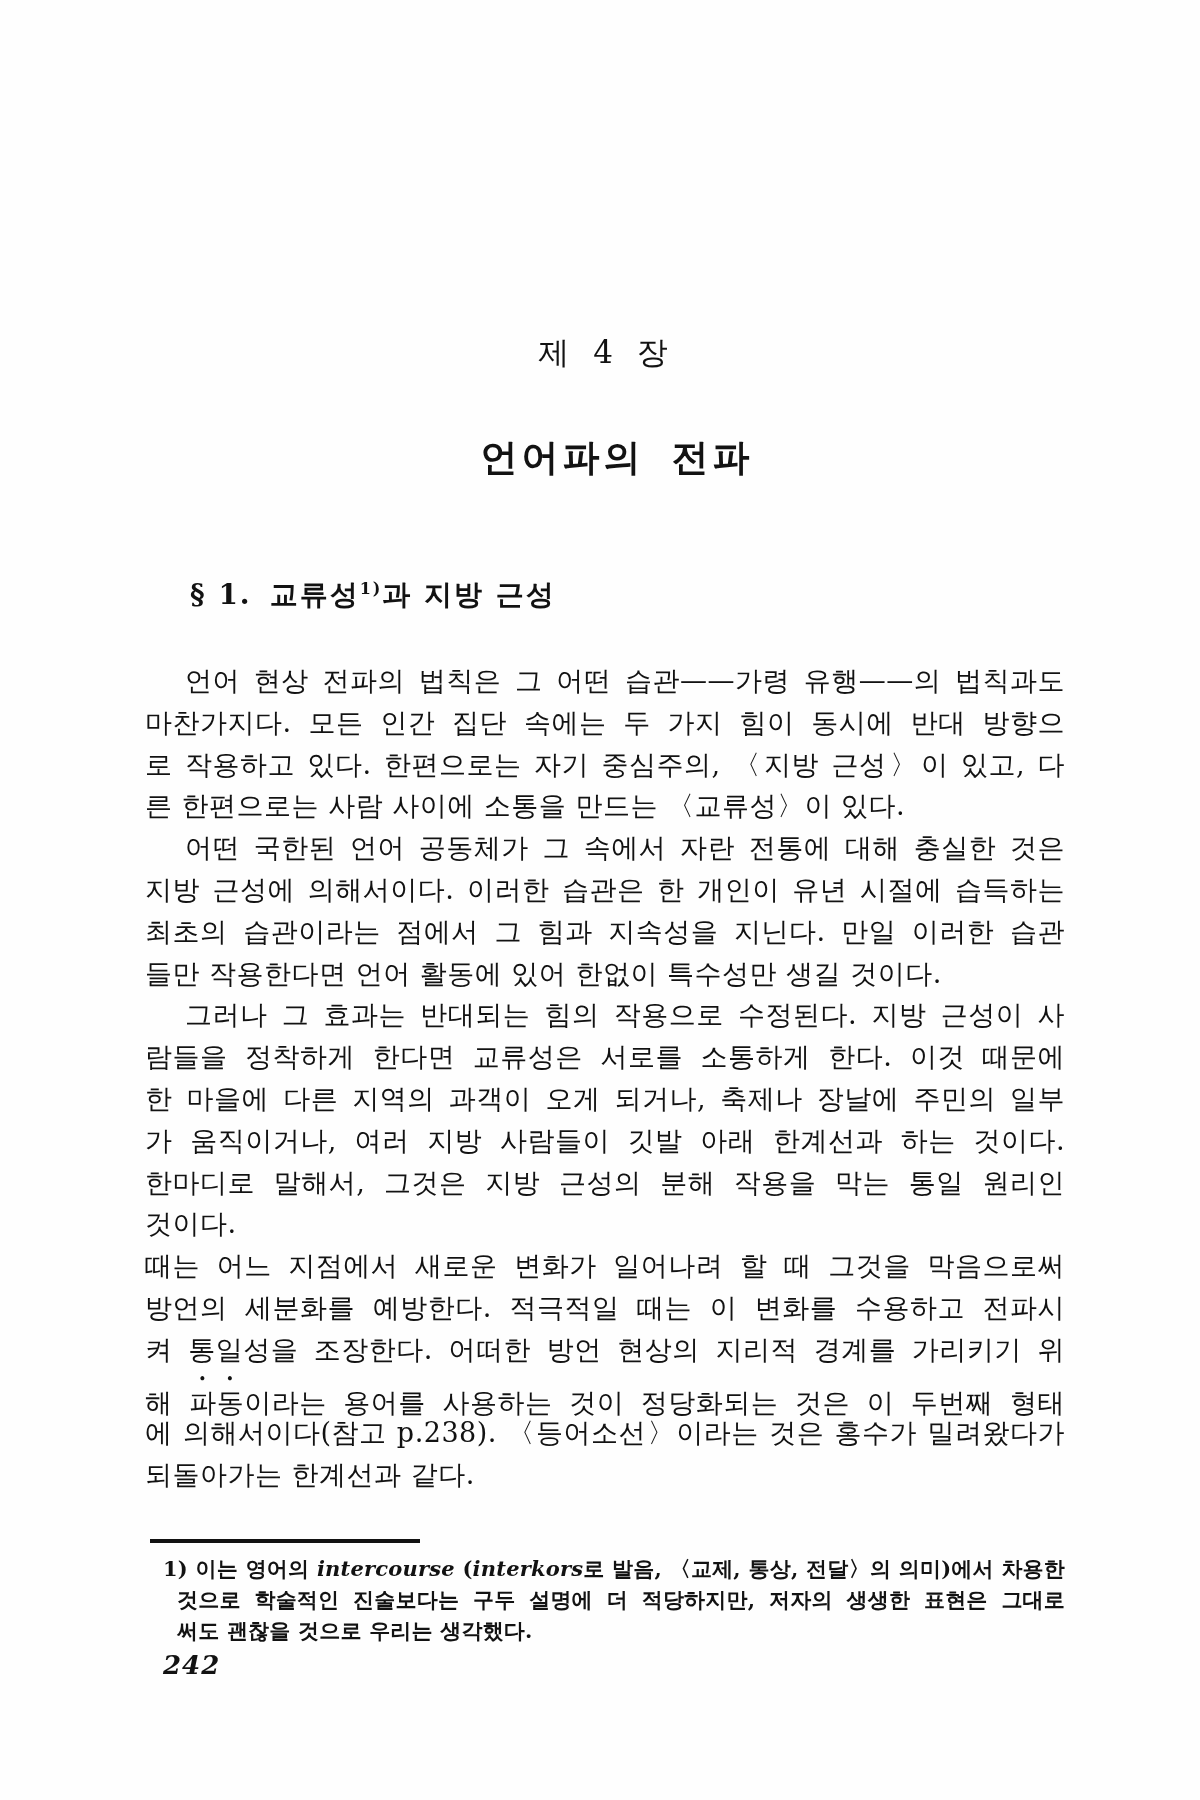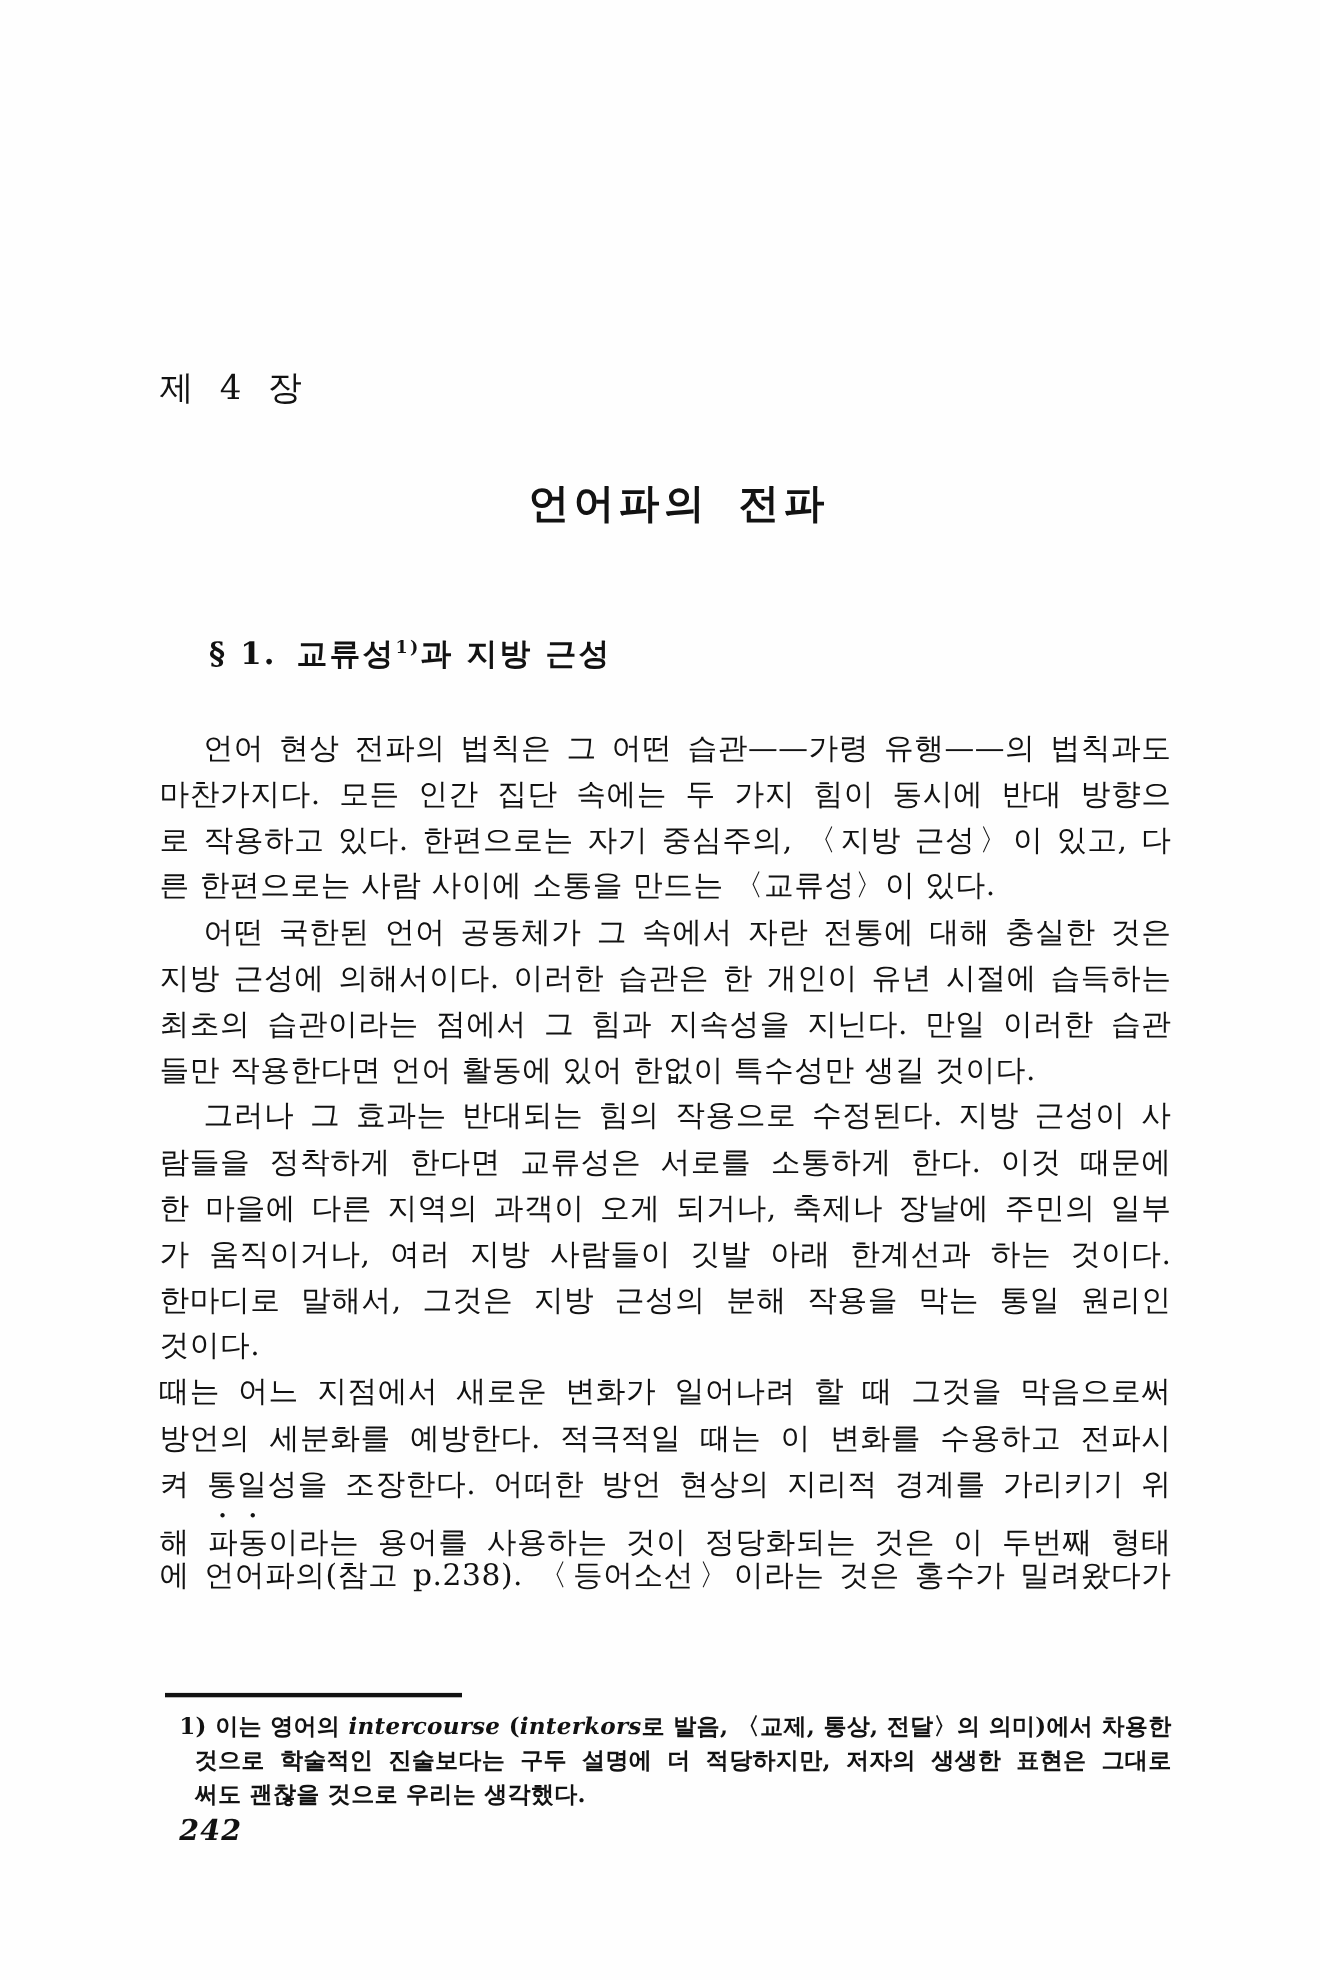--- a/index.html
+++ b/index.html
@@ -14,21 +14,21 @@
     background: #fefefe;
     color: #121212;
     font-family: "DejaVu Serif", "Liberation Serif", serif;
     overflow: hidden;
   }
   .chapter {
     position: absolute;
     top: 332px;
     left: 145px;
     width: 920px;
-    text-align: left;
+    text-align: center;
     font-size: 31px;
     letter-spacing: 4px;
     word-spacing: 6px;
   }
   .title {
     position: absolute;
     top: 421px;
     left: 145px;
     width: 920px;
     margin: 12px;
@@ -143,21 +143,22 @@
     <div class="line indent">그러나 그 효과는 반대되는 힘의 작용으로 수정된다. 지방 근성이 사</div>
     <div class="line">람들을 정착하게 한다면 교류성은 서로를 소통하게 한다. 이것 때문에</div>
     <div class="line">한 마을에 다른 지역의 과객이 오게 되거나, 축제나 장날에 주민의 일부</div>
     <div class="line">가 움직이거나, 여러 지방 사람들이 깃발 아래 한계선과 하는 것이다.</div>
     <div class="line">한마디로 말해서, 그것은 지방 근성의 분해 작용을 막는 통일 원리인</div>
     <div class="line para-end">것이다.</div>
     <div class="line">때는 어느 지점에서 새로운 변화가 일어나려 할 때 그것을 막음으로써</div>
     <div class="line">방언의 세분화를 예방한다. 적극적일 때는 이 변화를 수용하고 전파시</div>
     <div class="line">켜 통일성을 조장한다. 어떠한 방언 현상의 지리적 경계를 가리키기 위</div>
     <div class="line"><span>해 </span><span class="emph">파동</span><span>이라는 용어를 사용하는 것이 정당화되는 것은 이 두번째 형태</span></div>
-    <div class="line">에 언어파의(참고 p.238). 〈등어소선〉이라는 것은 홍수가 밀려왔다가</div>
+    <div class="line">에 의해서이다(참고 p.238). 〈등어소선〉이라는 것은 홍수가 밀려왔다가</div>
+    <div class="line para-end">되돌아가는 한계선과 같다.</div>
   </div>
 
   <div class="footnote-rule"></div>
 
   <div class="footnote">
     <div class="fline"><span>1) 이는 영어의 </span><span class="fn-italic">intercourse</span><span> (</span><span class="fn-italic">interkors</span><span>로 발음, 〈교제, 통상, 전달〉의 의미)에서 차용한</span></div>
     <div class="fline cont">것으로 학술적인 진술보다는 구두 설명에 더 적당하지만, 저자의 생생한 표현은 그대로</div>
     <div class="fline cont last">써도 괜찮을 것으로 우리는 생각했다.</div>
   </div>
 

